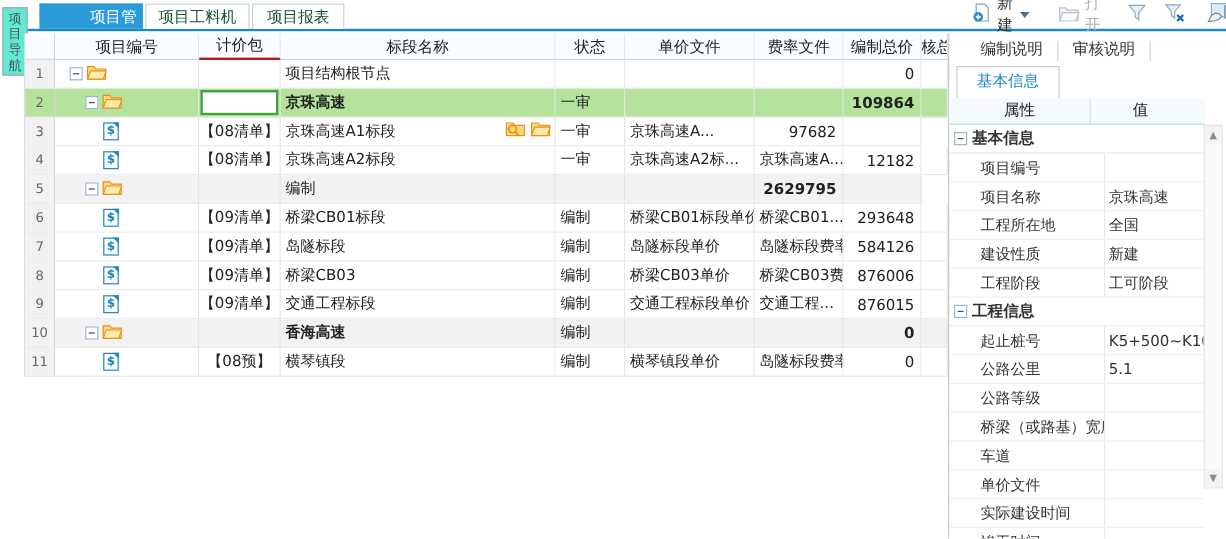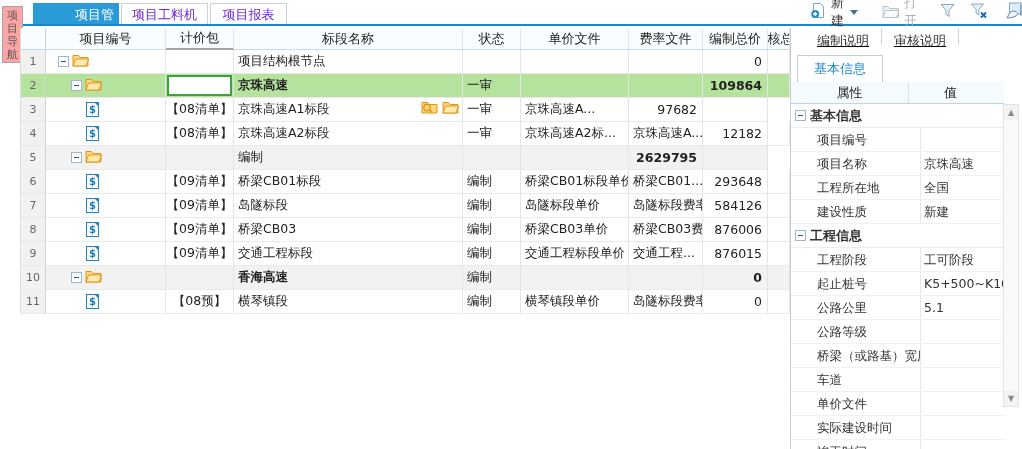--- a/index.html
+++ b/index.html
@@ -1,47 +1,47 @@
 <!DOCTYPE html>
 <html><head>
 <meta charset="utf-8">
 <style>
   * { margin:0; padding:0; box-sizing:border-box; }
   html,body { width:1022px; height:449px; background:#fff; font-family:"DejaVu Sans","Liberation Sans",sans-serif; }
   #app { position:relative; width:1022px; height:449px; overflow:hidden; background:#fff; }
 
   
   .vnav { position:absolute; left:2px; top:6px; width:21px; height:57px;
-    border:1px solid #a7a7a7; background:#fca5a5; color:#555; font-size:11px;
+    border:1px solid #a7a7a7; background:#5eead4; color:#555; font-size:11px;
     line-height:13px; text-align:center; padding-top:2px; word-break:break-all; }
 
   
   .tabline { position:absolute; left:23px; right:0; top:24px; height:2px; background:#1987c8; }
   .mtab { position:absolute; top:3px; height:21px; line-height:21px; font-size:13px;
-    text-align:center; color:#6d28d9; background:#fff; border:1px solid #c9d4da; border-bottom:none; }
+    text-align:center; color:#14532d; background:#fff; border:1px solid #c9d4da; border-bottom:none; }
   .mtab.active { background:#2b9bd7; color:#fff; border-color:#2b9bd7; }
 
   
   .toolbar { position:absolute; left:800px; right:0; top:0; height:24px;
     display:flex; align-items:center; }
   .tb-group { display:flex; align-items:center; gap:4px; cursor:default; }
   .tb-label { font-size:13px; color:#333; }
   .tb-label.disabled { color:#a8b2ba; }
   .caret { width:0; height:0; border-left:4px solid transparent; border-right:4px solid transparent;
     border-top:5px solid #49708e; margin-left:2px; }
 
   
   .table { position:absolute; left:20px; top:28px; width:770px; border-left:1px solid #d8dde0; }
   .trow { display:grid; grid-template-columns:25px 120px 68px 229px 58px 108px 74px 65px 22px; height:24px; }
   .trow.hdr { height:22px; }
   .c { border-right:1px solid #e2e6e9; border-bottom:1px solid #eaeaea; display:flex;
     align-items:center; overflow:hidden; font-size:12.5px; color:#222; white-space:nowrap; background:#fff; }
   .hdr .c { background:#fafdff; justify-content:center; font-size:13px; color:#222;
     border-bottom:1px solid #c9dbe7; }
-  .hdr .c.sorted { border-bottom:2px solid #a3a3a3; }
+  .hdr .c.sorted { border-bottom:2px solid #b91c1c; }
   .gut { justify-content:center; background:#f1f1f1; border-right:1px solid #d2d2d2;
     color:#666; font-size:11px; }
   .group .c { background:#f2f2f2; }
   .sel .c { background:#b5e29c; }
   .name-b { font-weight:bold; }
   .cell-l { padding-left:4px; }
   .cell-r { justify-content:flex-end; padding-right:5px; }
   .cell-c { justify-content:center; }
   .tree { position:relative; }
   .ind1 { padding-left:12px; } .ind2 { padding-left:25px; } .ind3 { padding-left:40px; }
@@ -52,21 +52,21 @@
   .mdoc::after { content:""; position:absolute; top:-1px; right:-1px;
     border-top:5px solid #1c86c8; border-left:5px solid transparent; }
   .editbox { position:absolute; left:1px; top:1px; right:1px; bottom:1px;
     border:2px solid #3aa63a; background:#fff; }
   .pkgcell { position:relative; }
   .namecell { position:relative; }
   .rowacts { position:absolute; right:3px; top:3px; display:flex; gap:4px; }
 
   
   .rpanel { position:absolute; left:790px; top:28px; right:0; bottom:0; border-left:1px solid #c5ccd2; background:#fff; }
-  .rtabs { position:absolute; left:0; top:0; right:0; height:28px; display:flex; align-items:flex-start; padding-left:14px;text-decoration:underline; }
+  .rtabs { position:absolute; left:0; top:0; right:0; height:28px; display:flex; align-items:center; padding-left:14px; }
   .rtab { font-size:13px; color:#333; padding:0 12px; line-height:26px; }
   .rtab-div { width:1px; height:17px; background:#d5d5d5; }
   .itab { position:absolute; left:6px; top:27px; width:86px; height:27px; line-height:26px;
     text-align:center; font-size:13px; color:#1987c8; background:#fff;
     border:1px solid #c2cdd4; border-bottom:none; }
   .pg-hdr { position:absolute; left:0; top:54px; width:213px; height:22px; display:flex;
     background:#f5fafd; border-bottom:1px solid #b8d9ec; font-size:13px; color:#222; }
   .pg-hdr .ph1 { width:118px; text-align:center; line-height:21px; border-right:1px solid #d9e2e8; }
   .pg-hdr .ph2 { width:83px; text-align:center; line-height:21px; }
   .pgrid { position:absolute; left:0; top:76px; width:213px; bottom:0; overflow:hidden; }
@@ -373,31 +373,31 @@
         <div class="pv">京珠高速</div>
       </div>
       <div class="prow">
         <div class="pl">工程所在地</div>
         <div class="pv">全国</div>
       </div>
       <div class="prow">
         <div class="pl">建设性质</div>
         <div class="pv">新建</div>
       </div>
+      <div class="prow">
+        <div class="pl">工程阶段</div>
+        <div class="pv">工可阶段</div>
+      </div>
       <div class="prow pgroup">
         <div class="pl">
             <span class="exp"></span>
             <span>工程信息</span>
           </div>
       </div>
       <div class="prow">
-        <div class="pl">工程阶段</div>
-        <div class="pv">工可阶段</div>
-      </div>
-      <div class="prow">
         <div class="pl">起止桩号</div>
         <div class="pv">K5+500~K10+600</div>
       </div>
       <div class="prow">
         <div class="pl">公路公里</div>
         <div class="pv">5.1</div>
       </div>
       <div class="prow">
         <div class="pl">公路等级</div>
         <div class="pv"></div>

